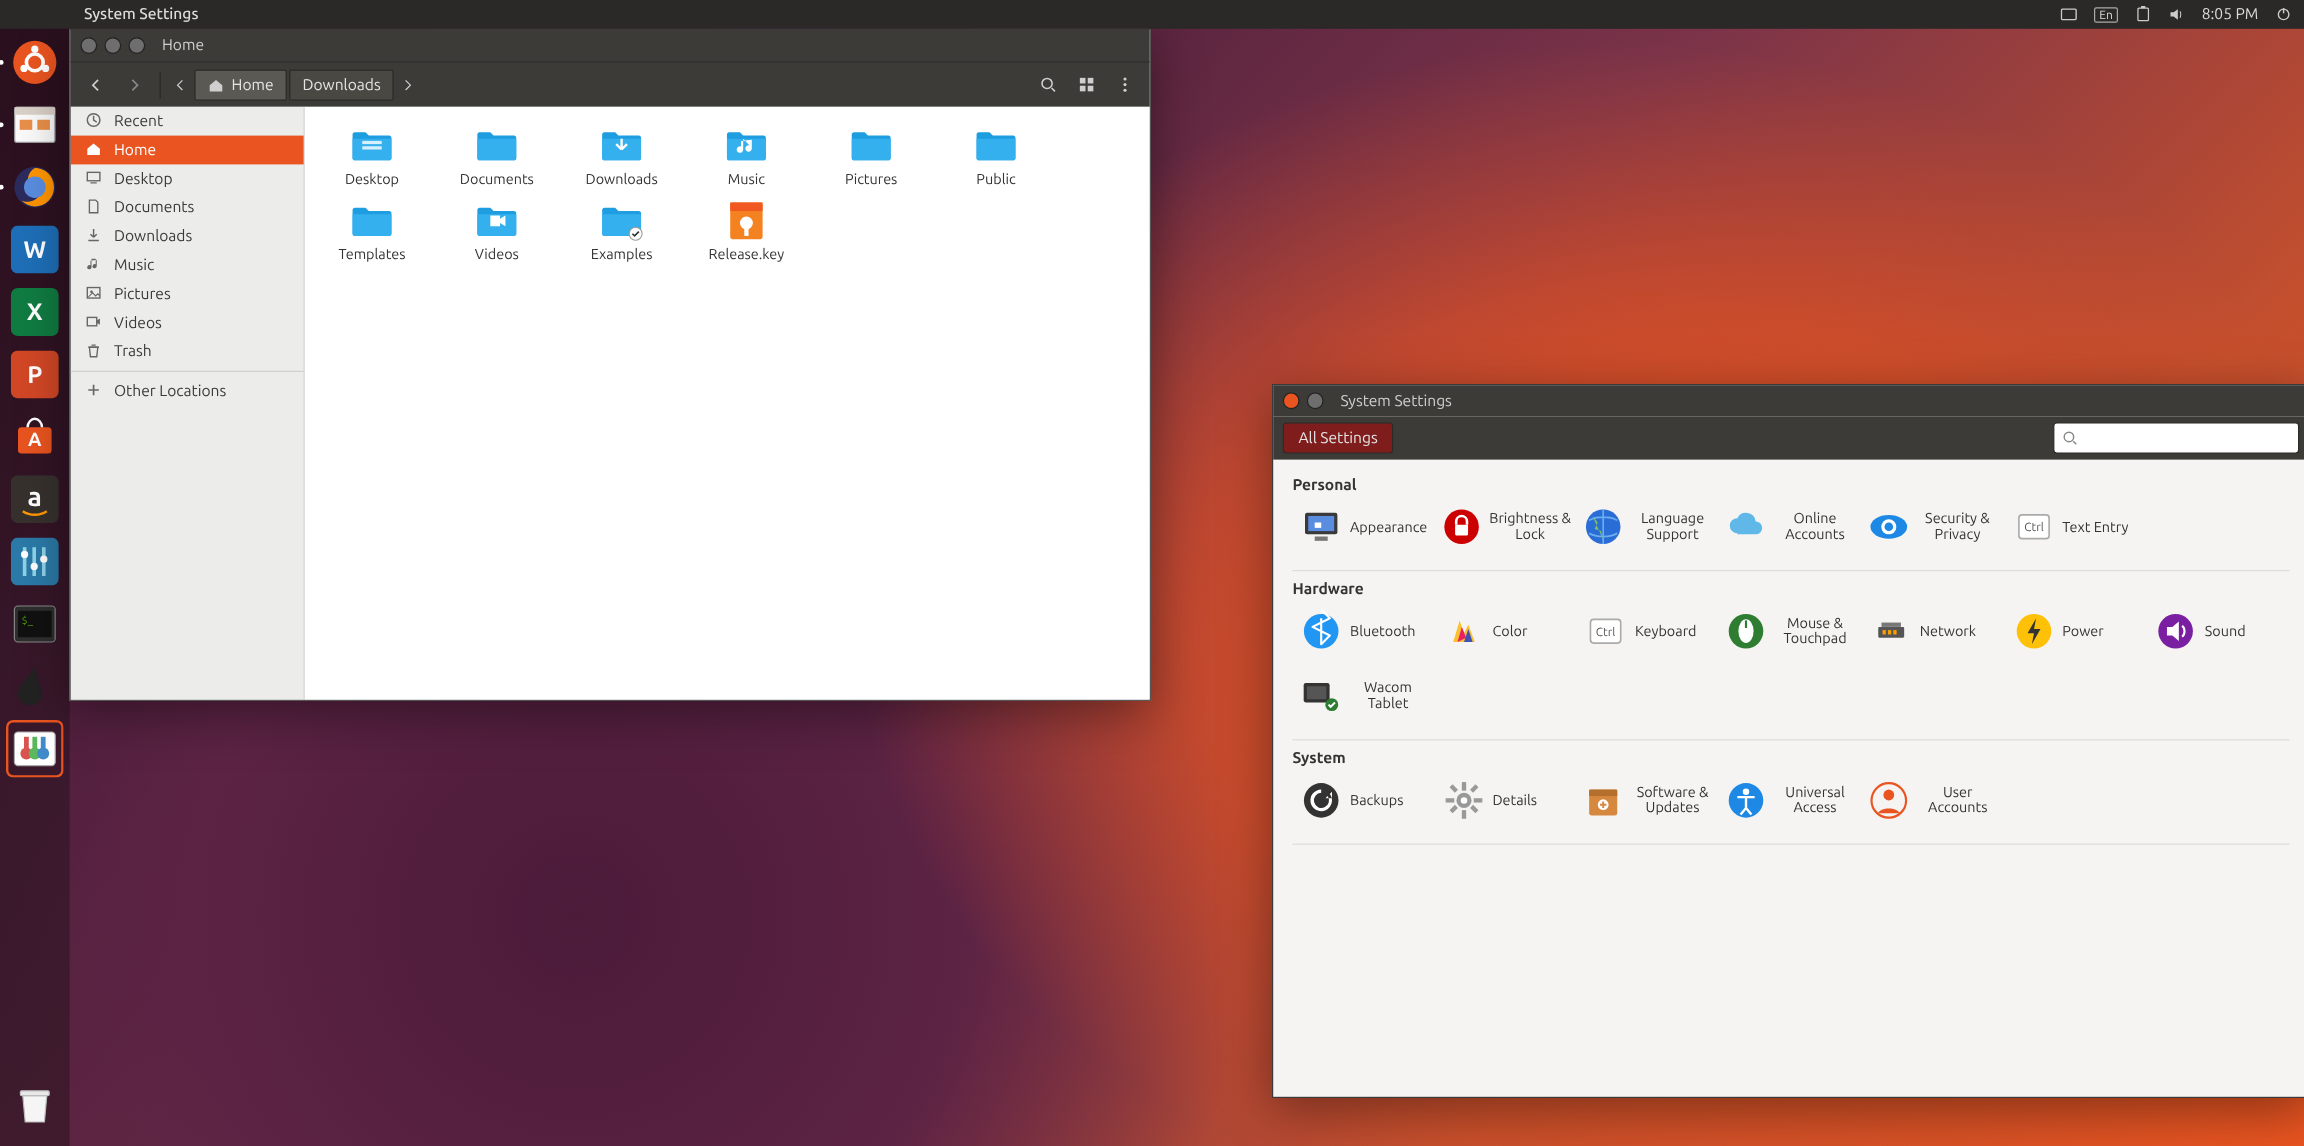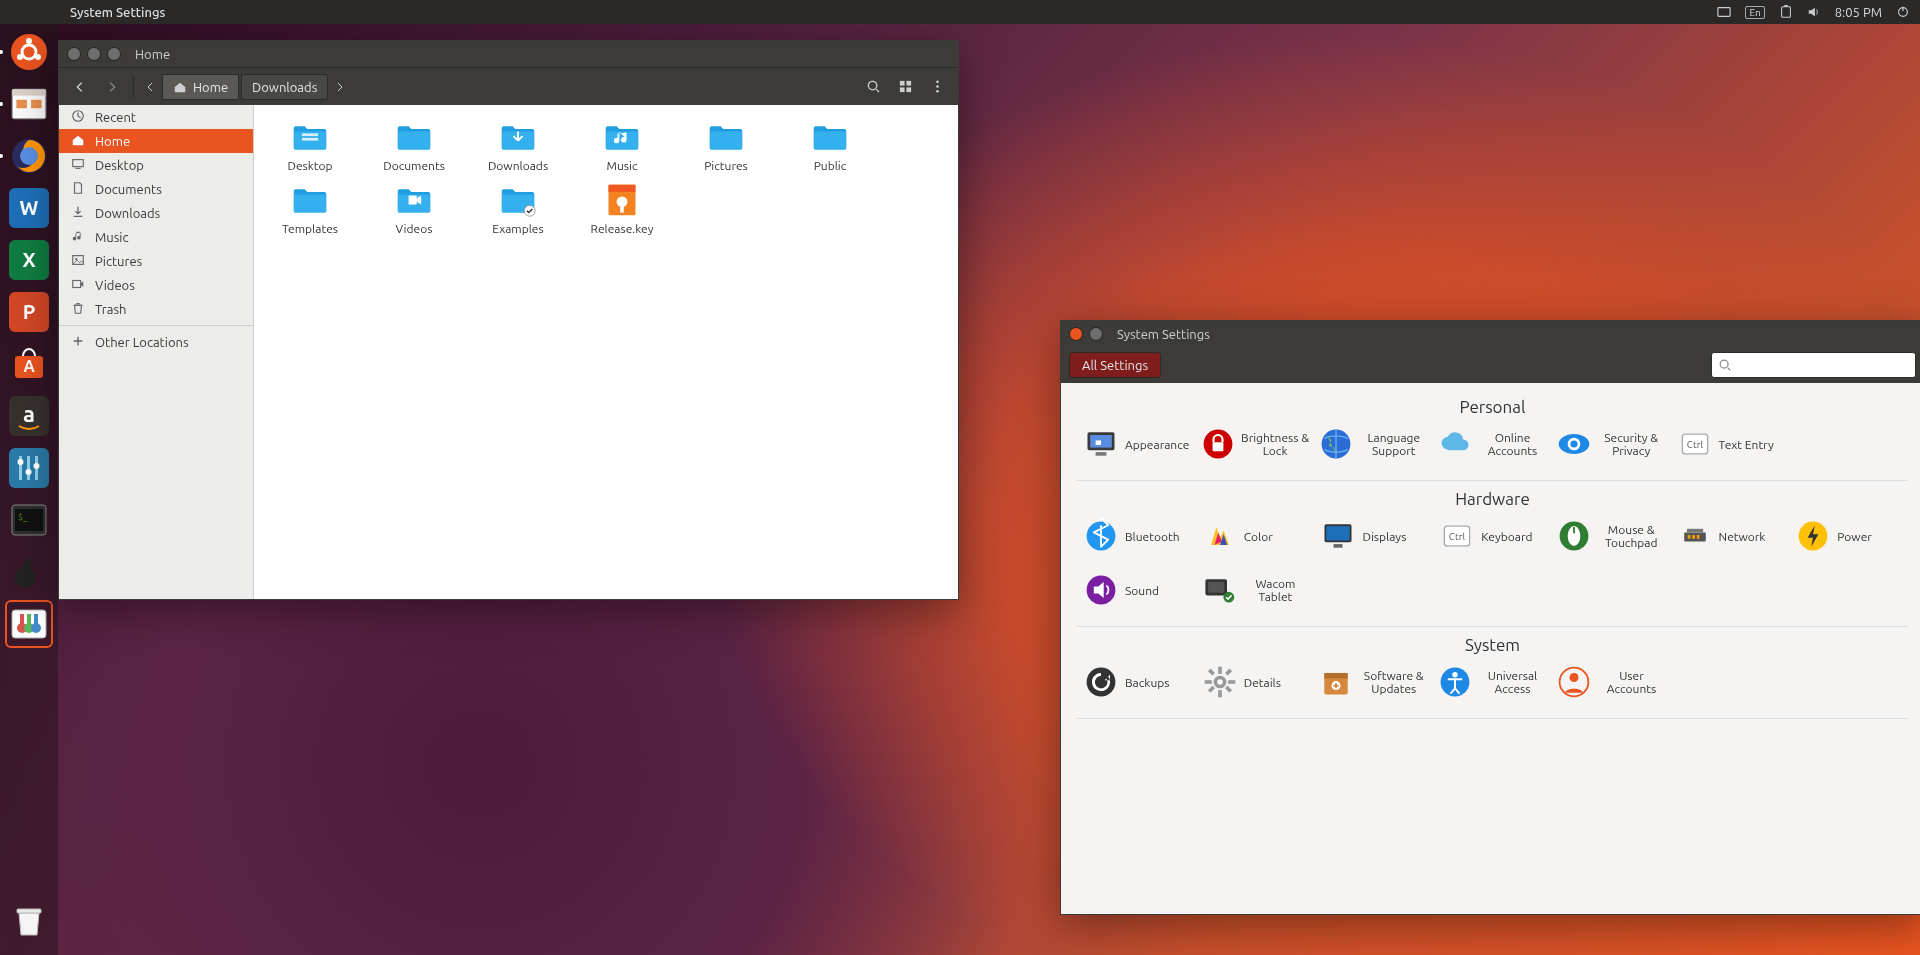--- a/index.html
+++ b/index.html
@@ -16,21 +16,21 @@
 .menubar .ind { margin-left: 14px; display: inline-flex; align-items: center; font-size: 12px; }
 .menubar svg { display: block; }
 
 .launcher { position: absolute; top: 24px; left: 0; width: 58px; bottom: 0; background: rgba(40,20,30,0.55); display: flex; flex-direction: column; align-items: center; padding-top: 4px; gap: 4px; z-index: 5; }
 .launch-item { width: 48px; height: 48px; border-radius: 6px; display: flex; align-items: center; justify-content: center; position: relative; }
 .launch-item.active { box-shadow: 0 0 0 2px #e95420 inset; }
 .launch-item .pip { position: absolute; left: -6px; width: 4px; height: 4px; background: #fff; border-radius: 2px; top: 22px; }
 .launcher .trash { margin-top: auto; margin-bottom: 10px; }
 
 .window { position: absolute; background: #f2f1f0; border: 1px solid #3a3a3a; box-shadow: 0 10px 40px rgba(0,0,0,0.4); }
-.win-files { top: 40px; left: 58px; width: 901px; height: 560px; z-index: 6; }
+.win-files { top: 24px; left: 58px; width: 901px; height: 560px; z-index: 6; }
 .titlebar { height: 26px; background: #3c3b37; color: #cfcfcf; display: flex; align-items: center; padding: 0 8px; font-size: 13px; }
 .win-btn { width: 14px; height: 14px; border-radius: 50%; margin-right: 6px; border: 1px solid #222; }
 .win-btn.close { background: #6e6e6e; }
 .win-btn.min { background: #6e6e6e; }
 .win-btn.max { background: #6e6e6e; }
 .titlebar .t { margin-left: 8px; }
 .toolbar { height: 38px; background: #3c3b37; border-top: 1px solid #2a2a28; display: flex; align-items: center; padding: 0 6px; gap: 2px; }
 .tb-btn { width: 30px; height: 28px; display: flex; align-items: center; justify-content: center; color: #cfcfcf; border-radius: 3px; }
 .tb-sep { width: 1px; height: 22px; background: #2a2a28; margin: 0 4px; }
 .crumb { display: flex; align-items: center; height: 26px; background: #494843; border: 1px solid #2a2a28; color: #e4e4e4; padding: 0 10px; font-size: 13px; border-radius: 2px; }
@@ -47,21 +47,21 @@
 .folder-svg { width: 42px; height: 36px; }
 
 .win-settings { top: 320px; left: 1060px; width: 865px; height: 595px; z-index: 7; background: #f5f4f2; }
 .win-settings .titlebar { background: #3c3b37; }
 .win-settings .win-btn.close { background: #e95420; }
 .ss-toolbar { height: 36px; background: #3c3b37; display: flex; align-items: center; padding: 0 8px; gap: 8px; }
 .ss-btn { background: #7f1d1d; border: 1px solid #2a2a28; color: #e4e4e4; font-size: 13px; padding: 5px 12px; border-radius: 3px; }
 .ss-search { margin-left: auto; width: 205px; height: 26px; background: #fff; border: 1px solid #2a2a28; border-radius: 3px; display: flex; align-items: center; padding: 0 6px; }
 .ss-search input { border: none; outline: none; font-size: 13px; flex: 1; background: transparent; }
 .ss-body { padding: 6px 16px; overflow-y: auto; height: calc(100% - 62px); }
-.ss-section-title { font-size: 17px; font-weight: normal; color: #333; margin: 8px 0 4px; text-align: center; }
+.ss-section-title { font-size: 13px; font-weight: bold; color: #333; margin: 8px 0 4px; }
 .ss-grid { display: grid; grid-template-columns: repeat(7, 1fr); gap: 6px 0; padding-bottom: 12px; border-bottom: 1px solid #ddd; margin-bottom: 6px; }
 .ss-item { display: flex; flex-direction: row; align-items: center; text-align: center; font-size: 12px; color: #333; padding: 4px; gap: 4px; }
 .ss-item .ic { width: 40px; height: 40px; display: flex; align-items: center; justify-content: center; }
 </style>
 </head>
 <body>
 
 <div class="desktop-bg"></div>
 
 <div class="menubar">
@@ -506,30 +506,20 @@
               <path d="M10 30l6-20 4 12 4-8 6 16z" fill="#fbc02d"></path>
               <path d="M14 30l4-14 4 10" fill="#e91e63"></path>
               <path d="M20 30l4-12 4 12" fill="#3f51b5"></path>
             </svg>
           </div>
           <span>Color</span>
         </div>
         <div class="ss-item">
           <div class="ic">
             <svg width="36" height="36" viewBox="0 0 40 40">
-              <rect x="5" y="7" width="30" height="20" rx="2" fill="#333"></rect>
-              <rect x="7" y="9" width="26" height="16" fill="#1e6fb8"></rect>
-              <rect x="15" y="29" width="10" height="4" fill="#666"></rect>
-            </svg>
-          </div>
-          <span>Displays</span>
-        </div>
-        <div class="ss-item">
-          <div class="ic">
-            <svg width="36" height="36" viewBox="0 0 40 40">
               <rect x="6" y="9" width="28" height="22" rx="3" fill="#fff" stroke="#aaa" stroke-width="1.5"></rect>
               <text x="20" y="24" font-size="11" fill="#555" text-anchor="middle">Ctrl</text>
             </svg>
           </div>
           <span>Keyboard</span>
         </div>
         <div class="ss-item">
           <div class="ic">
             <svg width="36" height="36" viewBox="0 0 40 40">
               <circle cx="20" cy="20" r="16" fill="#2e7d32"></circle>

